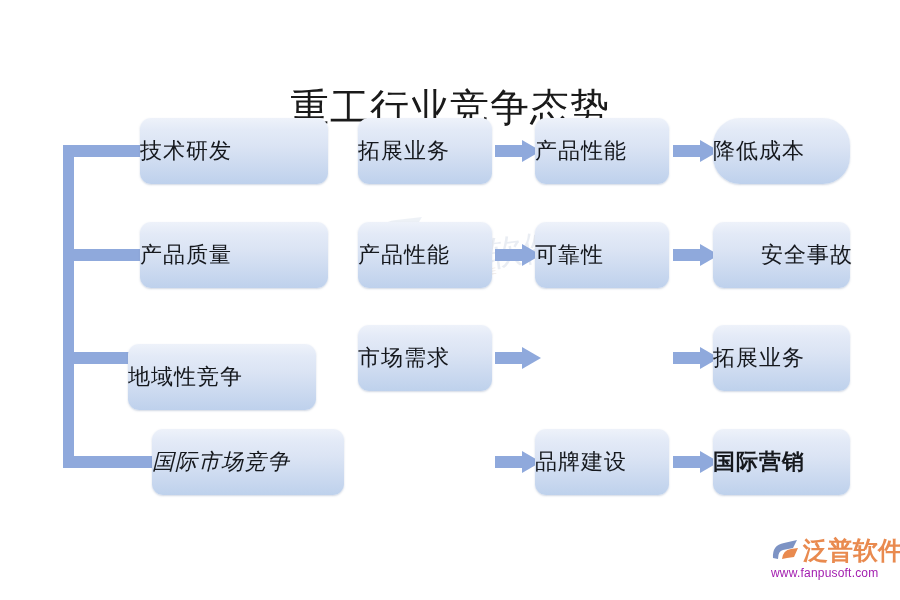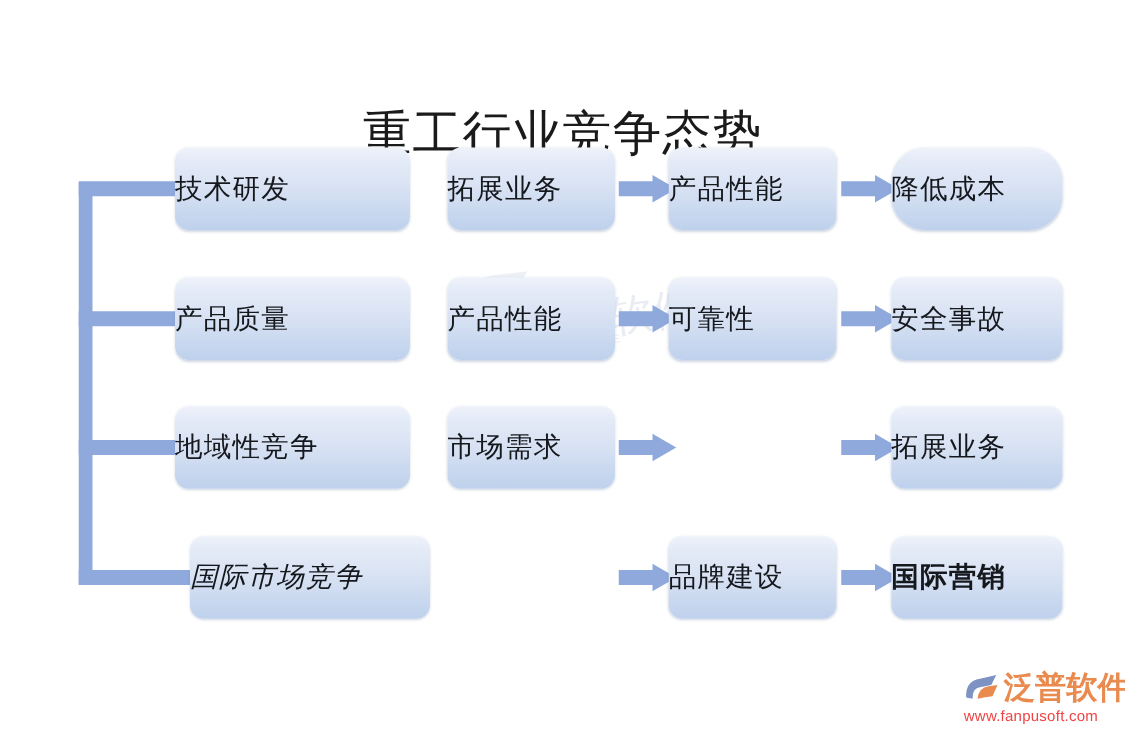--- a/index.html
+++ b/index.html
@@ -179,21 +179,21 @@
     font-family: "Liberation Sans", "DejaVu Sans", sans-serif;
     font-weight: bold;
     white-space: nowrap;
   }
   #brand .brand-url {
     position: absolute;
     left: 1px;
     top: 30px;
     font-size: 12px;
     line-height: 14px;
-    color: #ef4444;
+    color: #a21caf;
     font-family: "Liberation Sans", "DejaVu Sans", sans-serif;
     letter-spacing: 0.2px;
     white-space: nowrap;
     text-align: right;
   }
 </style>
 </head>
 <body>
 
 <div id="page">
@@ -262,27 +262,27 @@
         <div class="shaft" style="background: rgb(143, 169, 220);"></div>
         <div class="head" style="border-left-color: rgb(143, 169, 220);"></div>
       </div>
     <div class="node-box" style="left:535px;width:134px;">
       <span class="node-label">可靠性</span>
     </div>
     <div class="mid-arrow" style="left:673px;">
         <div class="shaft" style="background: rgb(143, 169, 220);"></div>
         <div class="head" style="border-left-color: rgb(143, 169, 220);"></div>
       </div>
-    <div class="node-box" style="left:713px;width:137px;">
+    <div class="node-box" style="left:713px;width:137px;padding-left:48px;">
       <span class="node-label">安全事故</span>
     </div>
   </div>
 
   <div class="flow-row" style="top:325px;">
-    <div class="node-box" style="left:140px;width:188px;">
+    <div class="node-box" style="left:128px;width:188px;margin-top:19px;">
       <span class="node-label">地域性竞争</span>
     </div>
     <div class="node-box" style="left:358px;width:134px;">
       <span class="node-label">市场需求</span>
     </div>
     <div class="mid-arrow" style="left:495px;">
         <div class="shaft" style="background: rgb(143, 169, 220);"></div>
         <div class="head" style="border-left-color: rgb(143, 169, 220);"></div>
       </div>
     <div class="mid-arrow" style="left:673px;">

